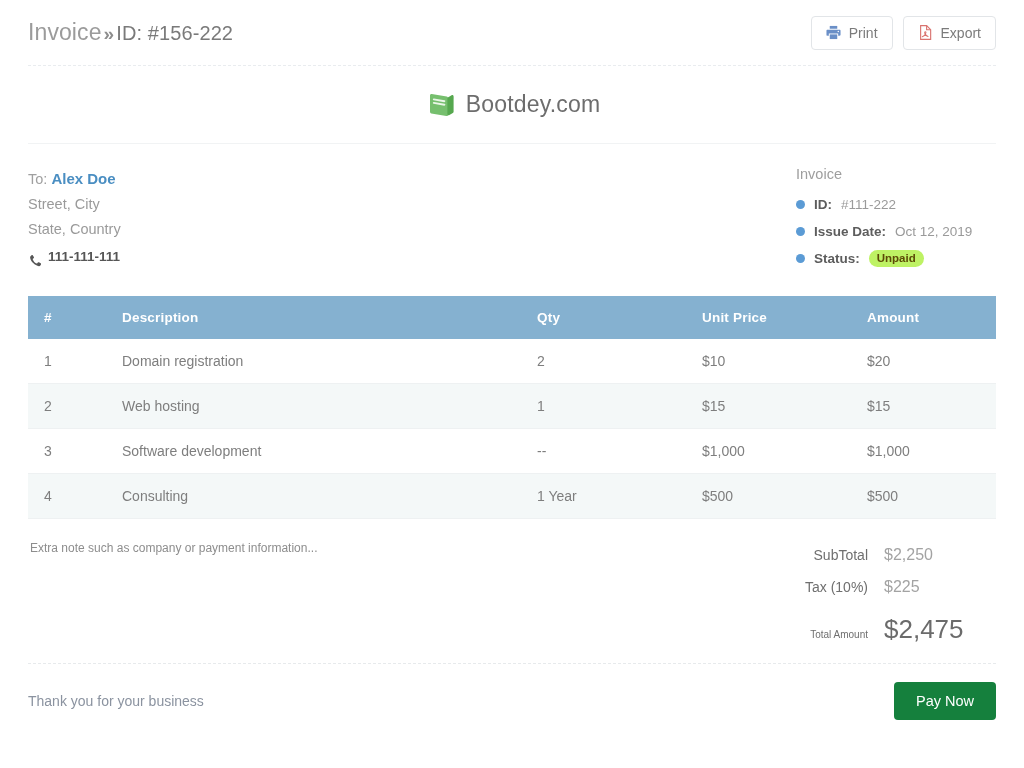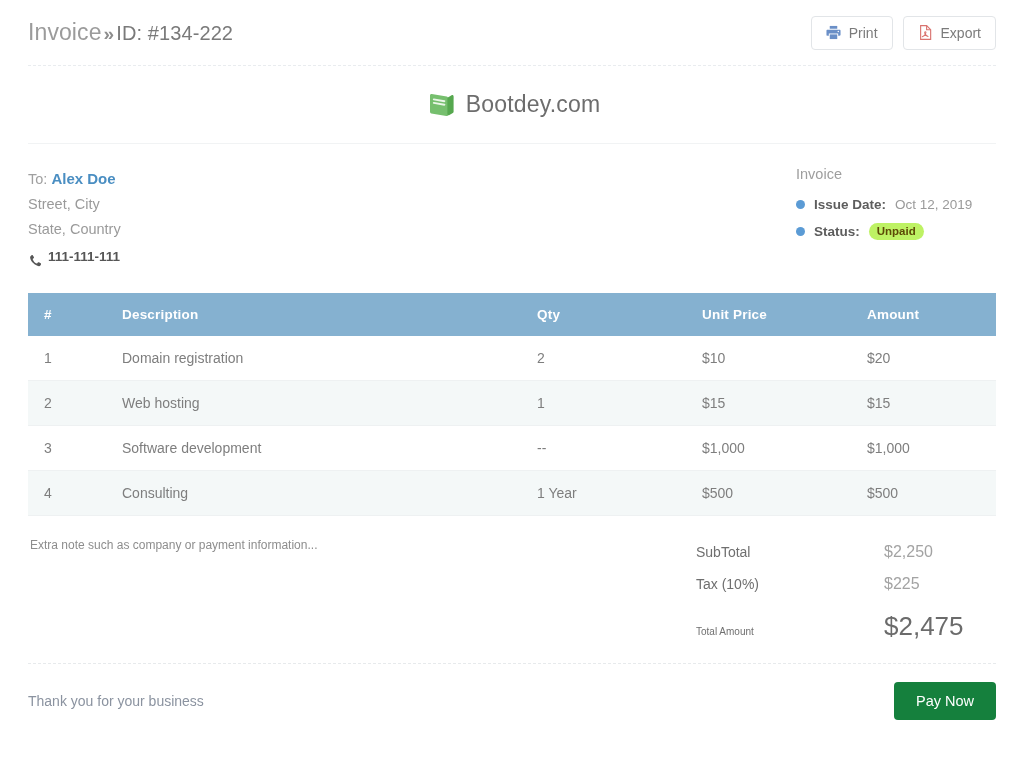--- a/index.html
+++ b/index.html
@@ -166,21 +166,21 @@
   }
   .note {
     font-size: 12px;
     color: #8d8d8d;
     padding-left: 2px;
     padding-top: 2px;
   }
   .totals { width: 300px; }
   .tot-row {
     display: flex;
-    justify-content: space-between;
+    justify-content: flex-end;
     align-items: baseline;
     gap: 16px;
     line-height: 31px;
   }
   .tot-label { font-size: 14px; color: #6f6f6f; text-align: right; }
   .tot-value { font-size: 16px; color: #a3a3a3; width: 112px; text-align: left; }
   .tot-row.grand { margin-top: 12px; }
   .tot-row.grand .tot-label { font-size: 10px; color: #6f6f6f; }
   .tot-row.grand .tot-value { font-size: 26px; color: #6b6b6b; line-height: 1.1; }
 
@@ -208,21 +208,21 @@
     font-family: "Liberation Sans", sans-serif;
   }
 </style>
 </head>
 <body>
 
 <div class="page">
 
   <div class="topbar">
     <div class="crumb">
-      <span>Invoice</span><span class="sep">»</span><span class="crumb-id">ID: #134-222</span>
+      <span>Invoice</span><span class="sep">»</span><span class="crumb-id">ID: #156-222</span>
     </div>
 
     <div class="top-actions">
       <button class="btn-outline">
         <span class="ico">
           <svg viewBox="0 0 16 16" width="15" height="15" fill="#6a8fc7">
             <path d="M4 1h8v3H4z"></path>
             <path d="M1.5 5h13c.55 0 1 .45 1 1v4.5c0 .55-.45 1-1 1H13V9H3v2.5H1.5c-.55 0-1-.45-1-1V6c0-.55.45-1 1-1zm11.6 1.1a.8.8 0 100 1.6.8.8 0 000-1.6z"></path>
             <path d="M4 10h8v5H4z"></path>
           </svg>
@@ -269,20 +269,25 @@
             <path d="M4.6 1.3c.5-.3 1.1-.1 1.4.4l1.2 2.1c.3.5.1 1.1-.3 1.4l-.9.7c-.2.2-.3.4-.2.7.3 1 1 2.2 1.9 3.1.9.9 2 1.6 3 1.9.3.1.5 0 .7-.2l.7-.9c.3-.4 1-.6 1.4-.3l2.1 1.2c.5.3.7.9.4 1.4l-.8 1.3c-.4.6-1.1 1-1.8.9-2.4-.2-5-1.8-7-3.8C4.4 9.2 2.8 6.6 2.6 4.2c-.1-.7.3-1.4.9-1.8z"></path>
           </svg>
         </span>
         <span>111-111-111</span>
       </div>
     </div>
 
     <div class="inv-block">
       <div class="inv-title">Invoice</div>
 
+      <div class="inv-row">
+        <span class="dot"></span>
+        <span class="inv-label">ID:</span>
+        <span class="inv-value">#111-222</span>
+      </div>
 
       <div class="inv-row">
         <span class="dot"></span>
         <span class="inv-label">Issue Date:</span>
         <span class="inv-value">Oct 12, 2019</span>
       </div>
 
       <div class="inv-row">
         <span class="dot"></span>
         <span class="inv-label">Status:</span>

